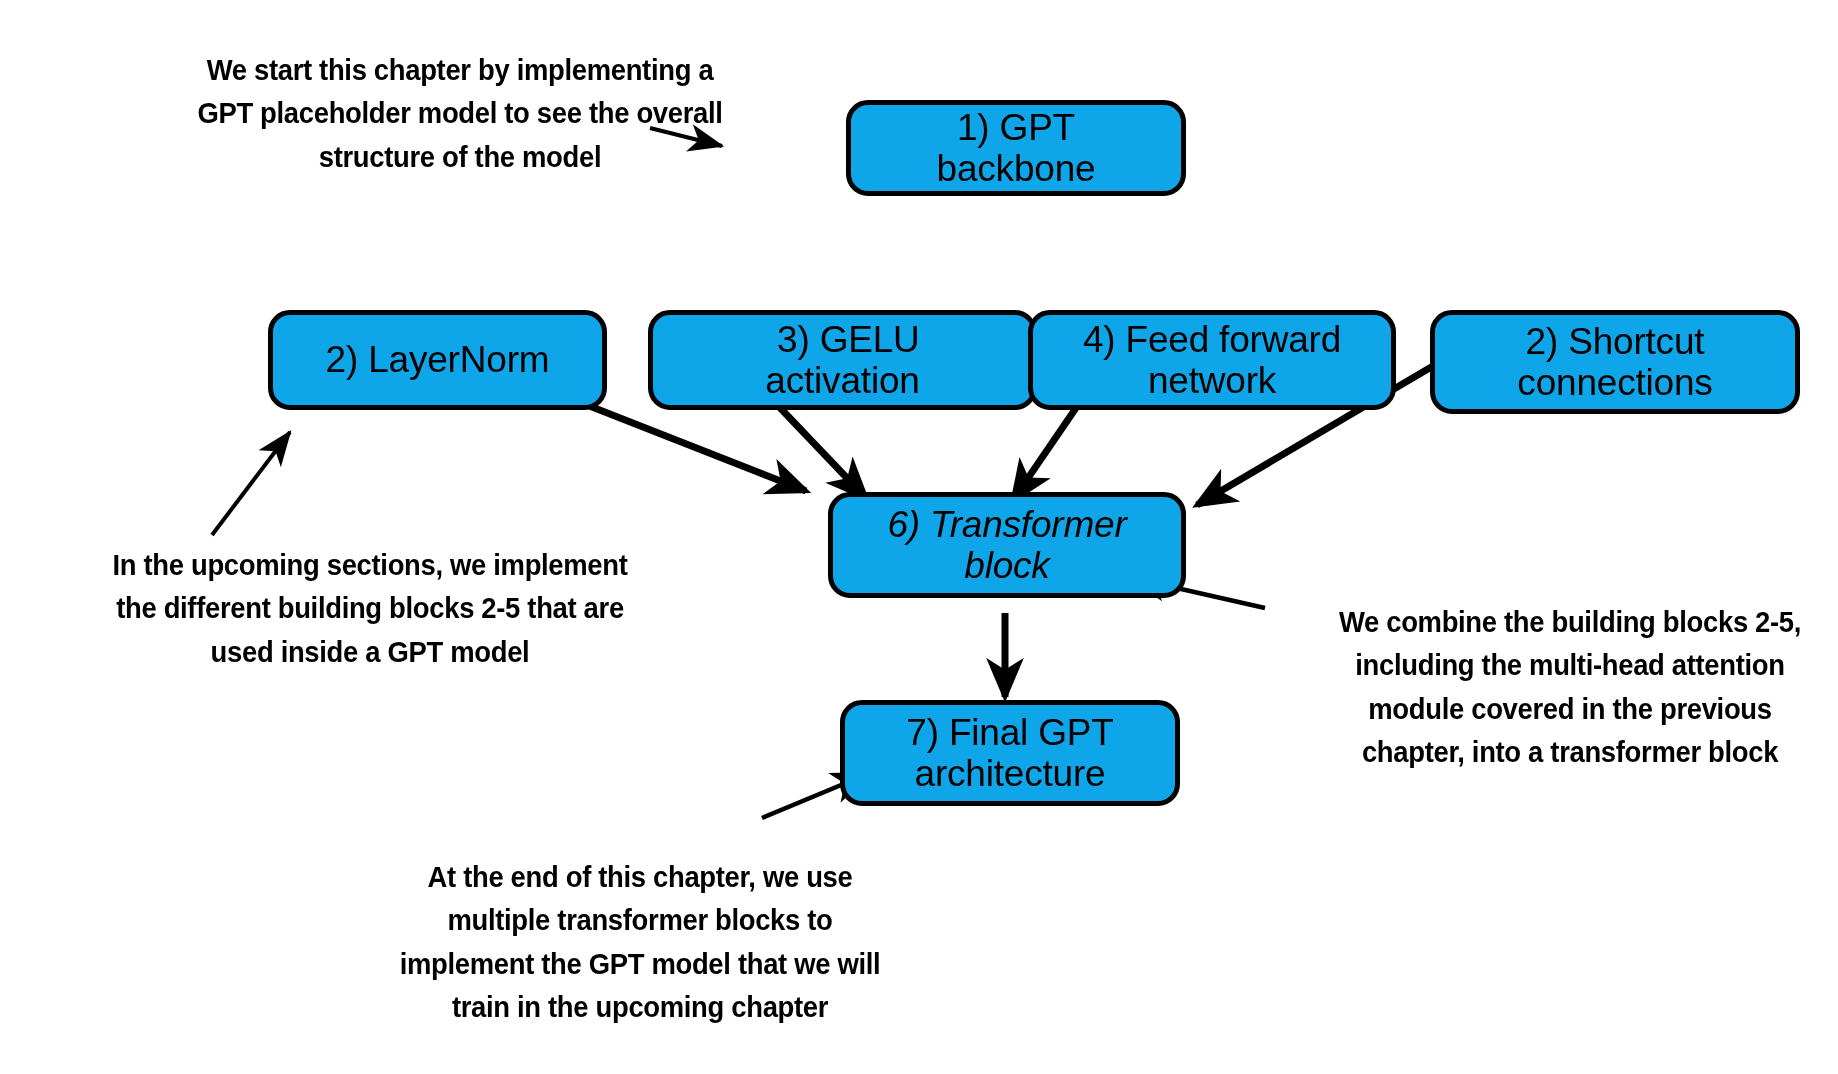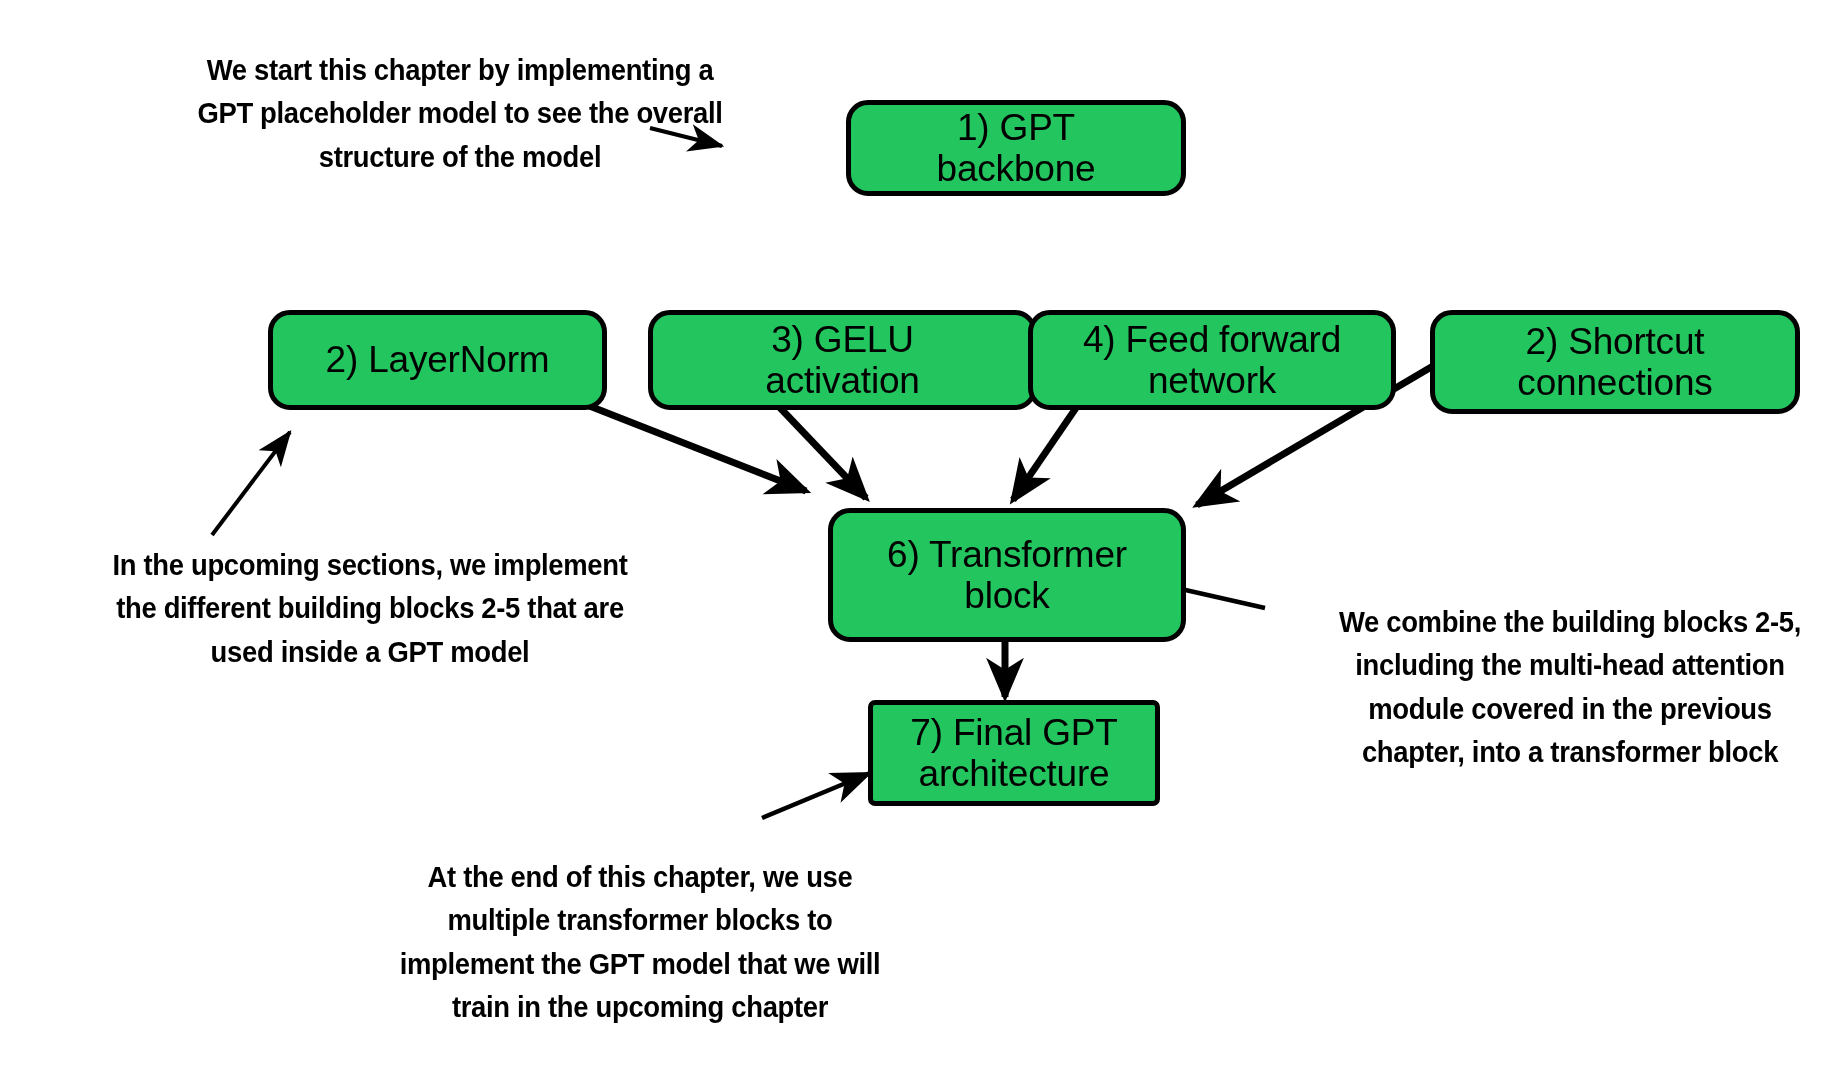--- a/index.html
+++ b/index.html
@@ -21,21 +21,21 @@
     top: 0;
     width: 1838px;
     height: 1074px;
     pointer-events: none;
   }
   .node {
     position: absolute;
     box-sizing: border-box;
     border: 5px solid #000000;
     border-radius: 22px;
-    background: #22c55e;
+    background: #0ea5e9;
     display: flex;
     align-items: center;
     justify-content: center;
     text-align: center;
     color: #000000;
     font-family: "Liberation Sans", sans-serif;
     font-size: 37px;
     line-height: 1.12;
     font-weight: 400;
     letter-spacing: -0.2px;
@@ -106,33 +106,33 @@
     <g>
       <path d="M 762,818 L 870,773" stroke="#000000" stroke-width="4.6" fill="none" marker-end="url(#arrowThin)"></path>
     </g>
   </svg>
 
   <div class="node" style="left:846px; top:100px; width:340px; height:96px;">1) GPT
 backbone</div>
 
   <div class="node" style="left:268px; top:310px; width:339px; height:100px;">2) LayerNorm</div>
 
-  <div class="node" style="left:648px; top:310px; width:389px; height:100px;">3) GELU
+  <div class="node" style="left:648px; top:310px; width:389px; height:100px;text-align:right;">3) GELU
 activation</div>
 
   <div class="node" style="left:1028px; top:310px; width:368px; height:100px;">4) Feed forward
 network</div>
 
   <div class="node" style="left:1430px; top:310px; width:370px; height:104px;">2) Shortcut
 connections</div>
 
-  <div class="node" style="left:828px; top:508px; width:358px; height:134px;">6) Transformer
+  <div class="node" style="left:828px; top:492px; width:358px; height:106px;font-style:italic;">6) Transformer
 block</div>
 
-  <div class="node" style="left:868px; top:700px; width:292px; height:106px;border-radius:7px;">7) Final GPT
+  <div class="node" style="left:840px; top:700px; width:340px; height:106px;">7) Final GPT
 architecture</div>
 
   <div class="note" style="left:150px; top:48px; width:620px;">We start this chapter by implementing a
 GPT placeholder model to see the overall
 structure of the model</div>
 
   <div class="note" style="left:60px; top:543px; width:620px;">In the upcoming sections, we implement
 the different building blocks 2-5 that are
 used inside a GPT model</div>
 

